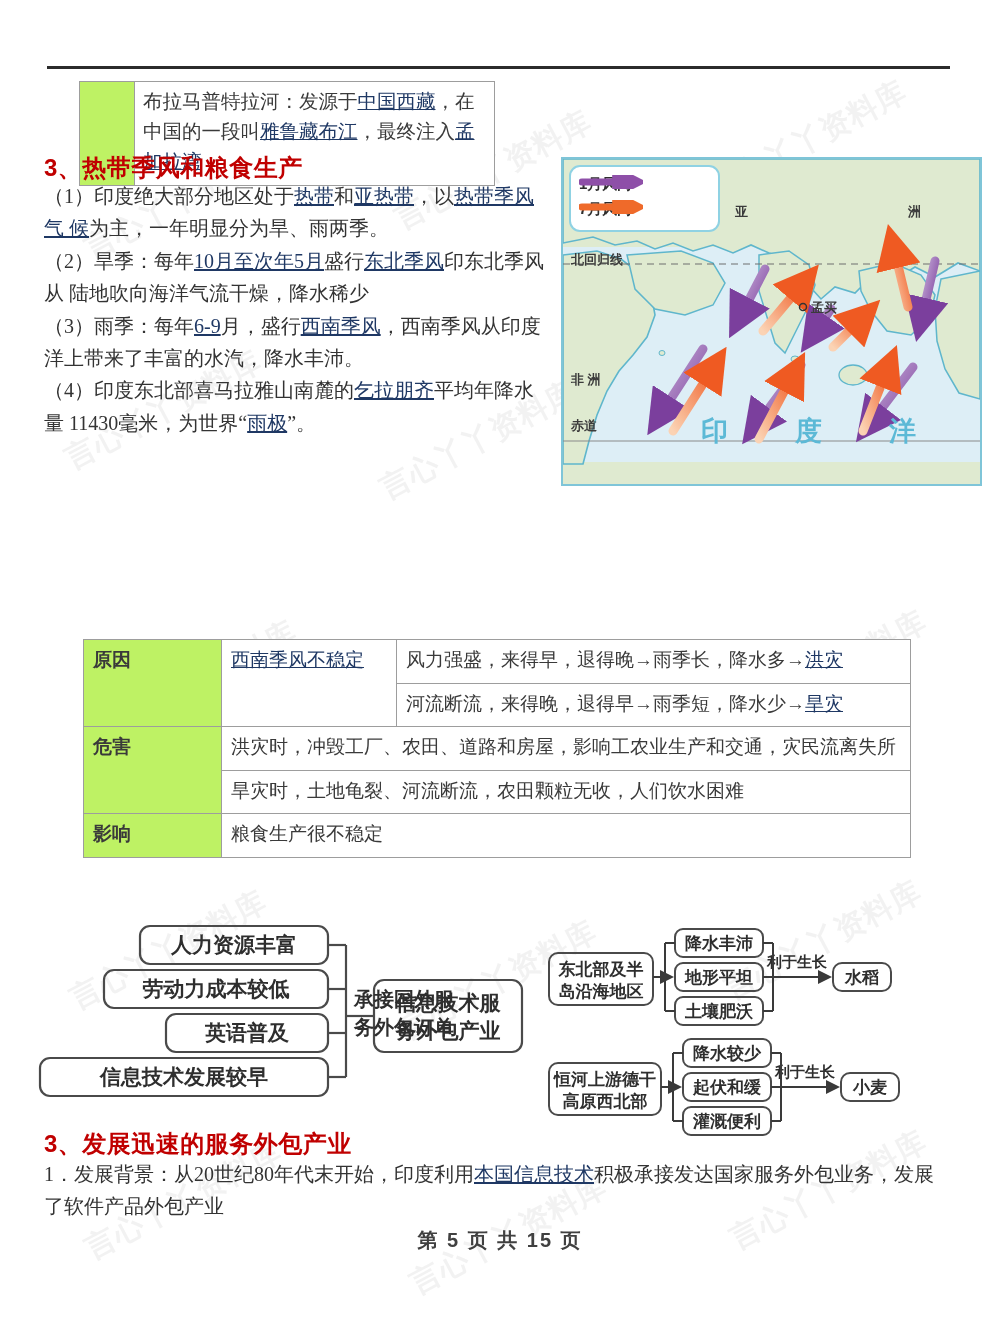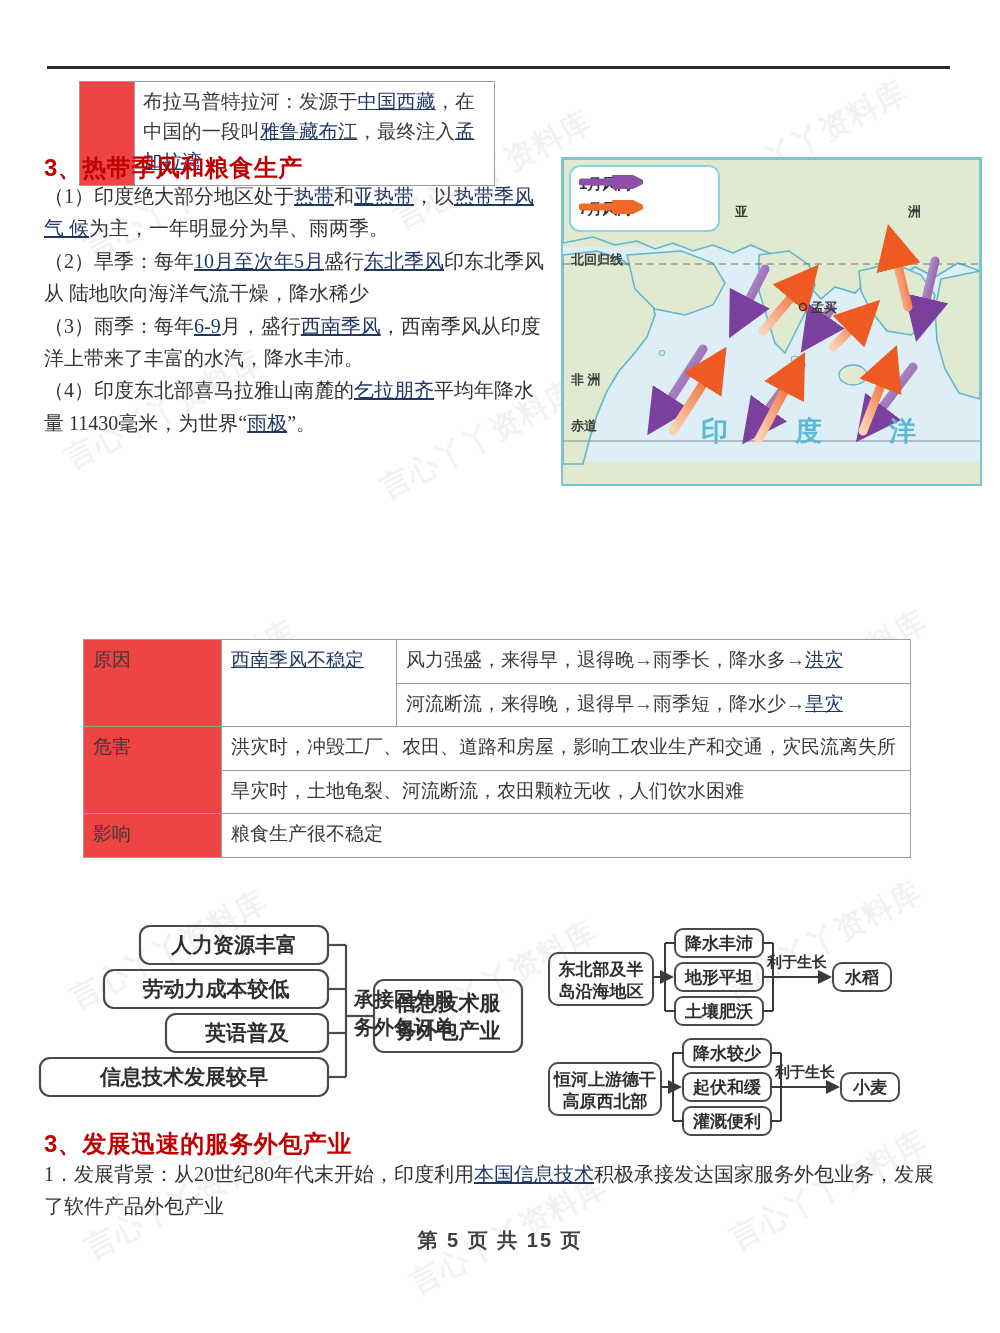--- a/index.html
+++ b/index.html
@@ -58,21 +58,22 @@
     font-size: 19.5px;
     line-height: 1.5;
   }
   .doc-table td {
     border: 1px solid #9d9d9d;
     padding: 5px 8px 7px 8px;
     vertical-align: top;
     background: #ffffff;
   }
   .doc-table td.label-cell {
-    background: #ef4444;
+    background: #bef264;
+    font-weight: bold;
   }
   .u { text-decoration: underline; color: #1f3864; }
 
   
   #river-table {
     position: absolute;
     left: 79px;
     top: 81px;
     width: 416px;
     border-radius: 28px;

